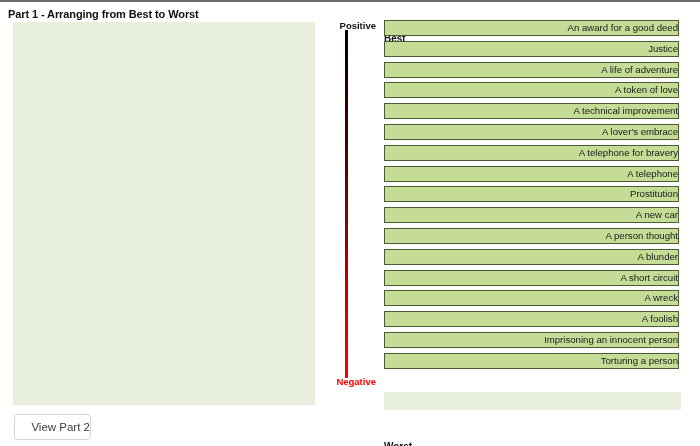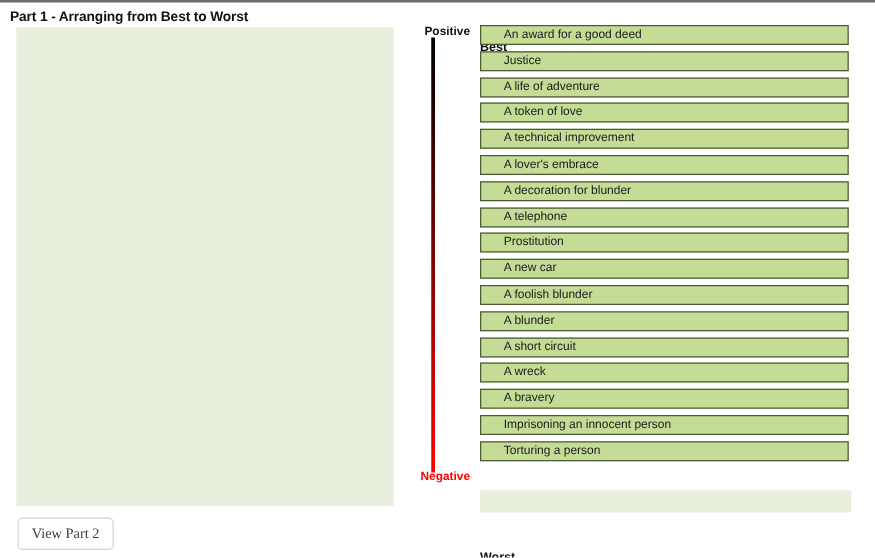--- a/index.html
+++ b/index.html
@@ -44,24 +44,24 @@
   }
   .view-part-btn {
     position: absolute;
     left: 14px;
     top: 412px;
     width: 77px;
     height: 26px;
     background: #ffffff;
     border: 1px solid #d4d4d4;
     border-radius: 4px;
-    font-family: Liberation Serif, serif;
+    font-family: Liberation Sans, sans-serif;
     font-size: 11.5px;
     color: #3c3c3c;
-    text-align: center;
+    text-align: right;
     line-height: 24px;
     cursor: pointer;
     padding: 0;
   }
 
   
   .axis-wrap {
     position: absolute;
     left: 330px; top: 0;
     width: 50px; height: 446px;
@@ -117,21 +117,21 @@
   }
   .rank-item {
     position: relative;
     width: 295px;
     height: 16px;
     margin-bottom: 4.8px;
     background: #c5dc97;
     border: 1px solid #4d5b34;
     font-size: 9.6px;
     color: #1a1a1a;
-    text-align: left;
+    text-align: right;
     line-height: 14px;
     cursor: move;
     white-space: nowrap;
     overflow: hidden;
     padding-left: 18px;
   }
   .dropzone-right {
     position: absolute;
     left: 4px;
     top: 390px;
@@ -160,29 +160,29 @@
   <div class="right-panel">
     <div class="rank-label best">Best</div>
 
     <div class="items-list">
         <div class="rank-item">An award for a good deed</div>
         <div class="rank-item">Justice</div>
         <div class="rank-item">A life of adventure</div>
         <div class="rank-item">A token of love</div>
         <div class="rank-item">A technical improvement</div>
         <div class="rank-item">A lover's embrace</div>
-        <div class="rank-item">A decoration for blunder</div>
+        <div class="rank-item">A telephone for bravery</div>
         <div class="rank-item">A telephone</div>
         <div class="rank-item">Prostitution</div>
         <div class="rank-item">A new car</div>
-        <div class="rank-item">A foolish blunder</div>
+        <div class="rank-item">A person thought</div>
         <div class="rank-item">A blunder</div>
         <div class="rank-item">A short circuit</div>
         <div class="rank-item">A wreck</div>
-        <div class="rank-item">A bravery</div>
+        <div class="rank-item">A foolish</div>
         <div class="rank-item">Imprisoning an innocent person</div>
         <div class="rank-item">Torturing a person</div>
       </div>
 
     <div class="dropzone-right"></div>
 
     <div class="rank-label worst">Worst</div>
   </div>
 
 </div>

